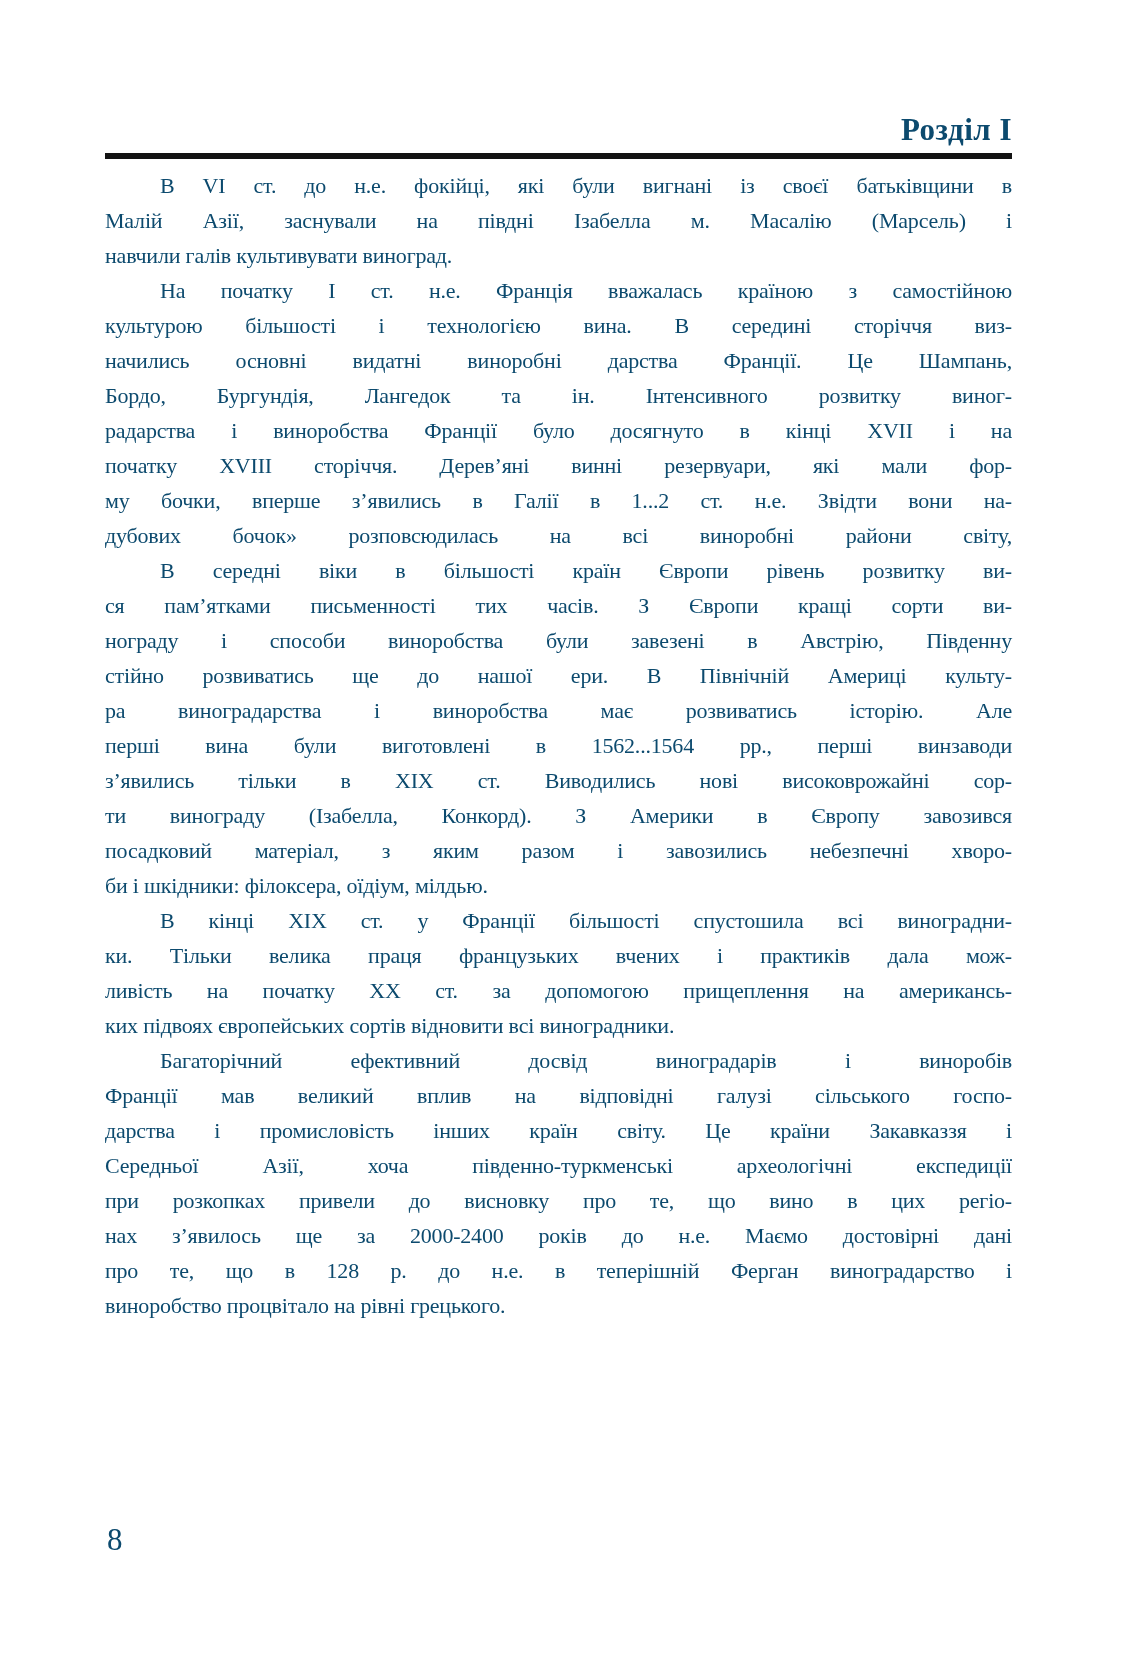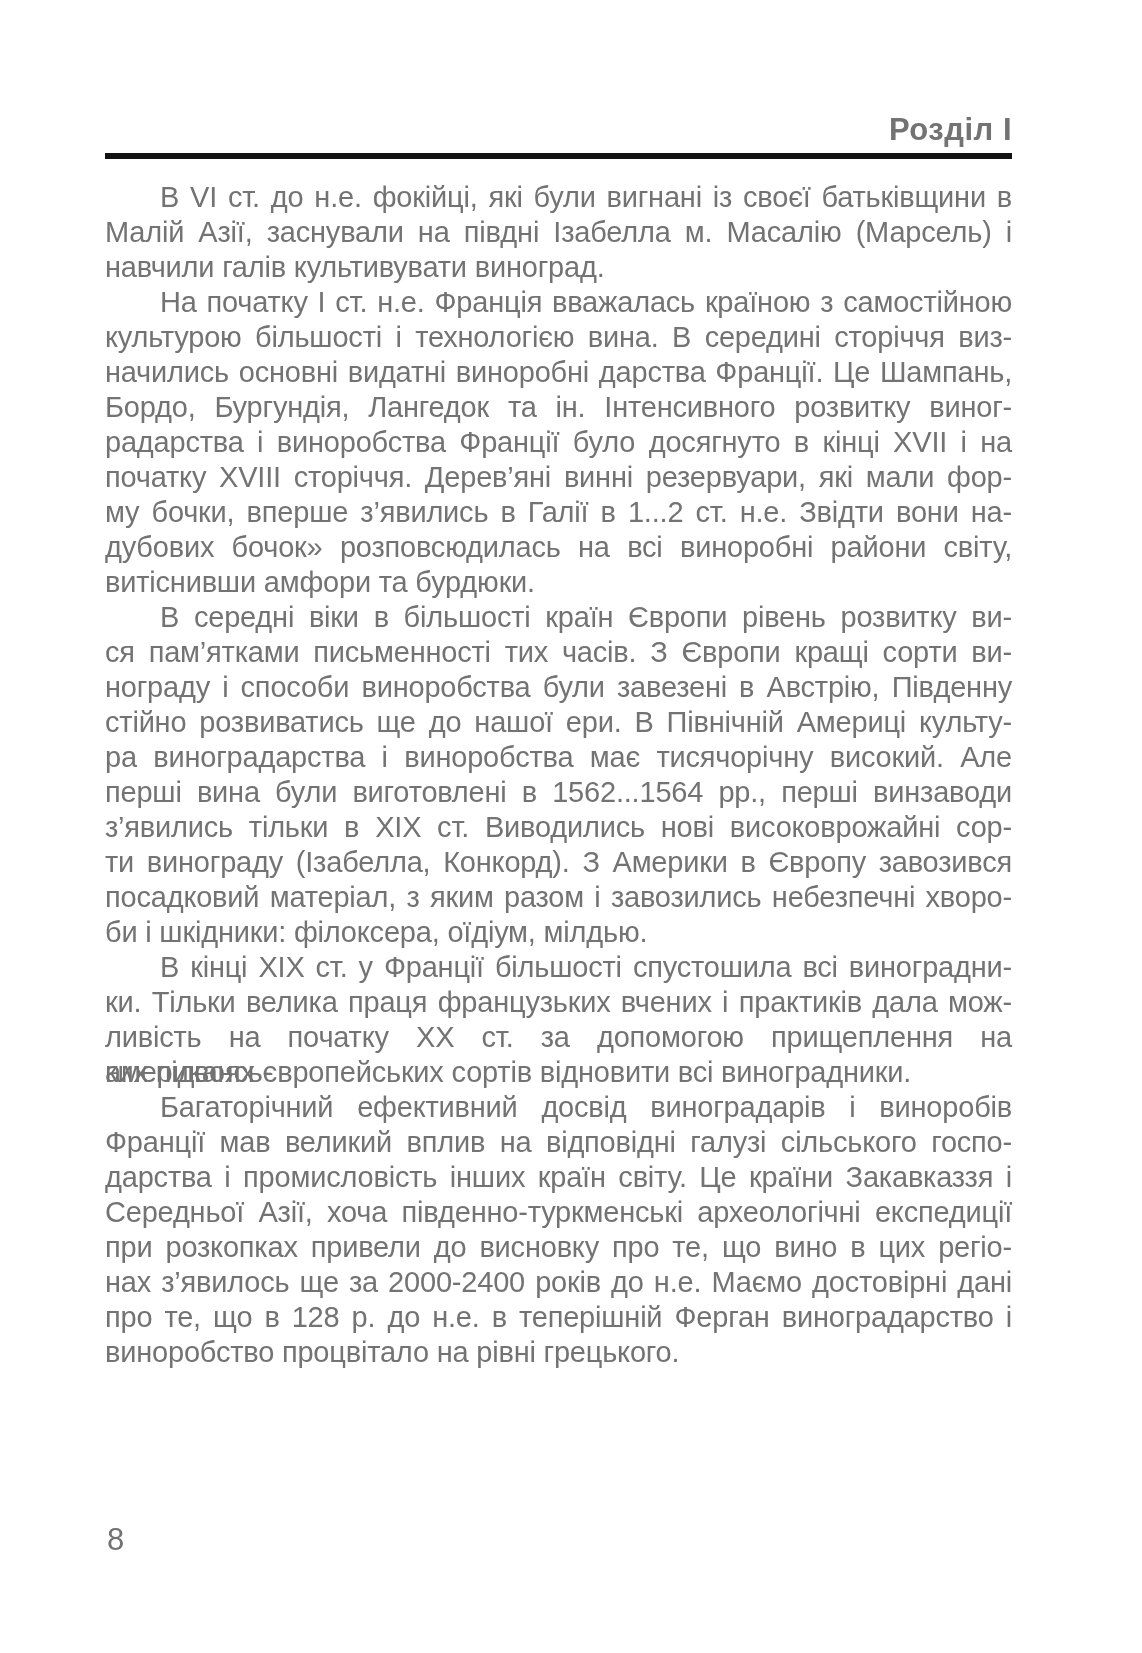--- a/index.html
+++ b/index.html
@@ -5,22 +5,22 @@
   html, body {
     margin: 0;
     padding: 0;
     background: #ffffff;
   }
   .page {
     position: relative;
     width: 1142px;
     height: 1653px;
     background: #ffffff;
-    color: #737373;
-    font-family: Liberation Sans, sans-serif;
+    color: #0c4a6e;
+    font-family: Liberation Serif, serif;
     overflow: hidden;
   }
   .content {
     position: absolute;
     left: 105px;
     top: 0;
     width: 907px;
   }
   .chapter-heading {
     margin-top: 112px;
@@ -29,22 +29,22 @@
     font-weight: bold;
     line-height: 36px;
     letter-spacing: 0.5px;
   }
   .header-rule {
     margin-top: 5px;
     height: 6px;
     background: #131313;
   }
   .body-text {
-    margin-top: 21px;
-    font-size: 29px;
+    margin-top: 9px;
+    font-size: 22px;
     line-height: 35px;
     letter-spacing: -0.2px;
   }
   .paragraph {
     margin: 0;
     padding: 0;
   }
   .line {
     height: 35px;
     text-align: justify;
@@ -81,28 +81,27 @@
         </div>
         <div class="paragraph">
           <div class="line first">На початку I ст. н.е. Франція вважалась країною з самостійною</div>
           <div class="line">культурою більшості і технологією вина. В середині сторіччя виз-</div>
           <div class="line">начились основні видатні виноробні дарства Франції. Це Шампань,</div>
           <div class="line">Бордо, Бургундія, Лангедок та ін. Інтенсивного розвитку виног-</div>
           <div class="line">радарства і виноробства Франції було досягнуто в кінці XVII і на</div>
           <div class="line">початку XVIII сторіччя. Дерев’яні винні резервуари, які мали фор-</div>
           <div class="line">му бочки, вперше з’явились в Галії в 1...2 ст. н.е. Звідти вони на-</div>
           <div class="line">дубових бочок» розповсюдилась на всі виноробні райони світу,</div>
-          <div class="line last">витіснивши амфори та бурдюки.</div>
         </div>
         <div class="paragraph">
           <div class="line first">В середні віки в більшості країн Європи рівень розвитку ви-</div>
           <div class="line">ся пам’ятками письменності тих часів. З Європи кращі сорти ви-</div>
           <div class="line">нограду і способи виноробства були завезені в Австрію, Південну</div>
           <div class="line">стійно розвиватись ще до нашої ери. В Північній Америці культу-</div>
-          <div class="line">ра виноградарства і виноробства має тисячорічну високий. Але</div>
+          <div class="line">ра виноградарства і виноробства має розвиватись історію. Але</div>
           <div class="line">перші вина були виготовлені в 1562...1564 рр., перші винзаводи</div>
           <div class="line">з’явились тільки в XIX ст. Виводились нові високоврожайні сор-</div>
           <div class="line">ти винограду (Ізабелла, Конкорд). З Америки в Європу завозився</div>
           <div class="line">посадковий матеріал, з яким разом і завозились небезпечні хворо-</div>
           <div class="line last">би і шкідники: філоксера, оїдіум, мілдью.</div>
         </div>
         <div class="paragraph">
           <div class="line first">В кінці XIX ст. у Франції більшості спустошила всі виноградни-</div>
           <div class="line">ки. Тільки велика праця французьких вчених і практиків дала мож-</div>
           <div class="line">ливість на початку XX ст. за допомогою прищеплення на американсь-</div>

